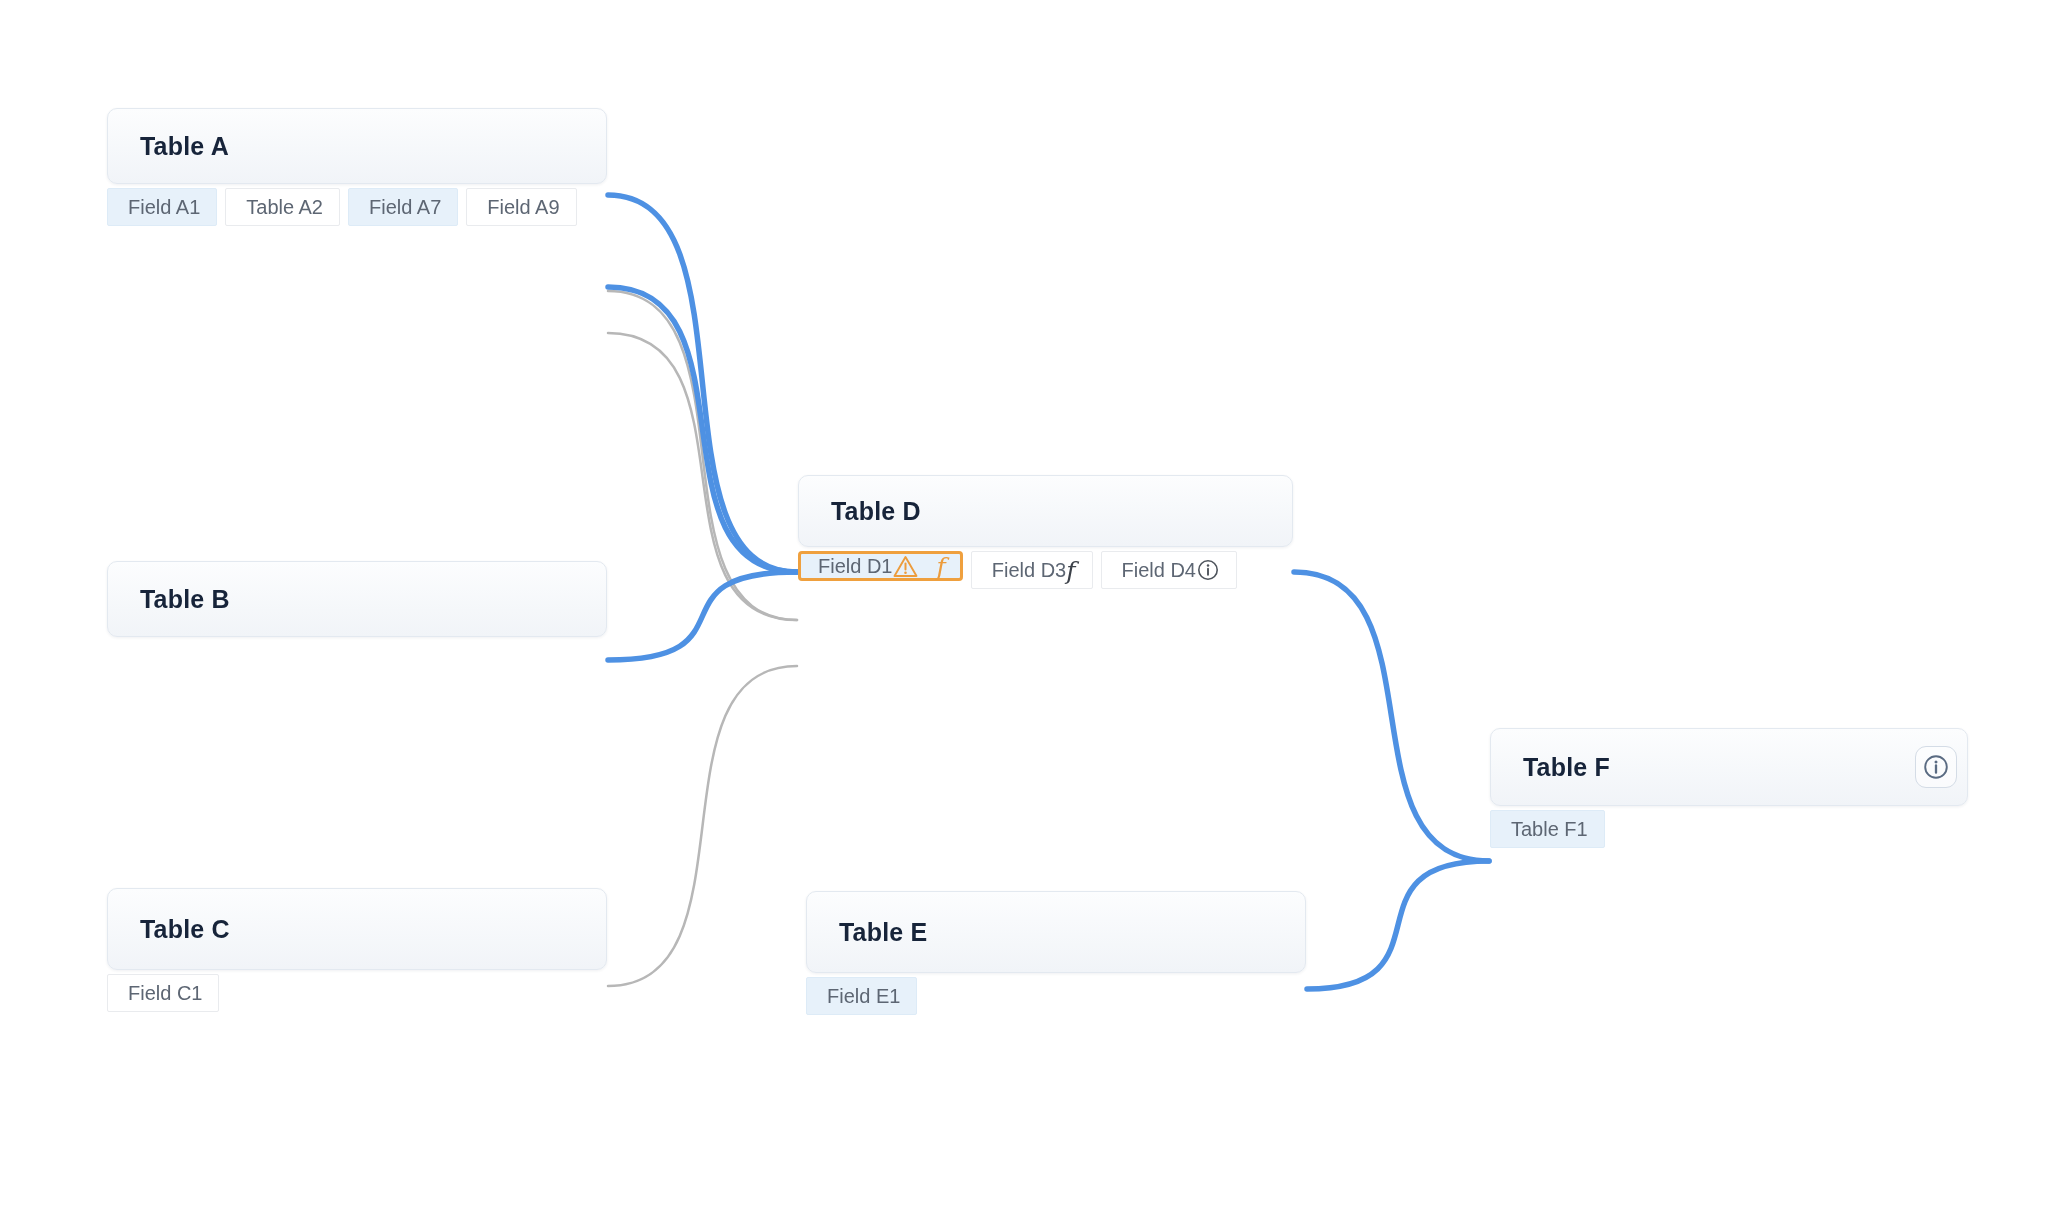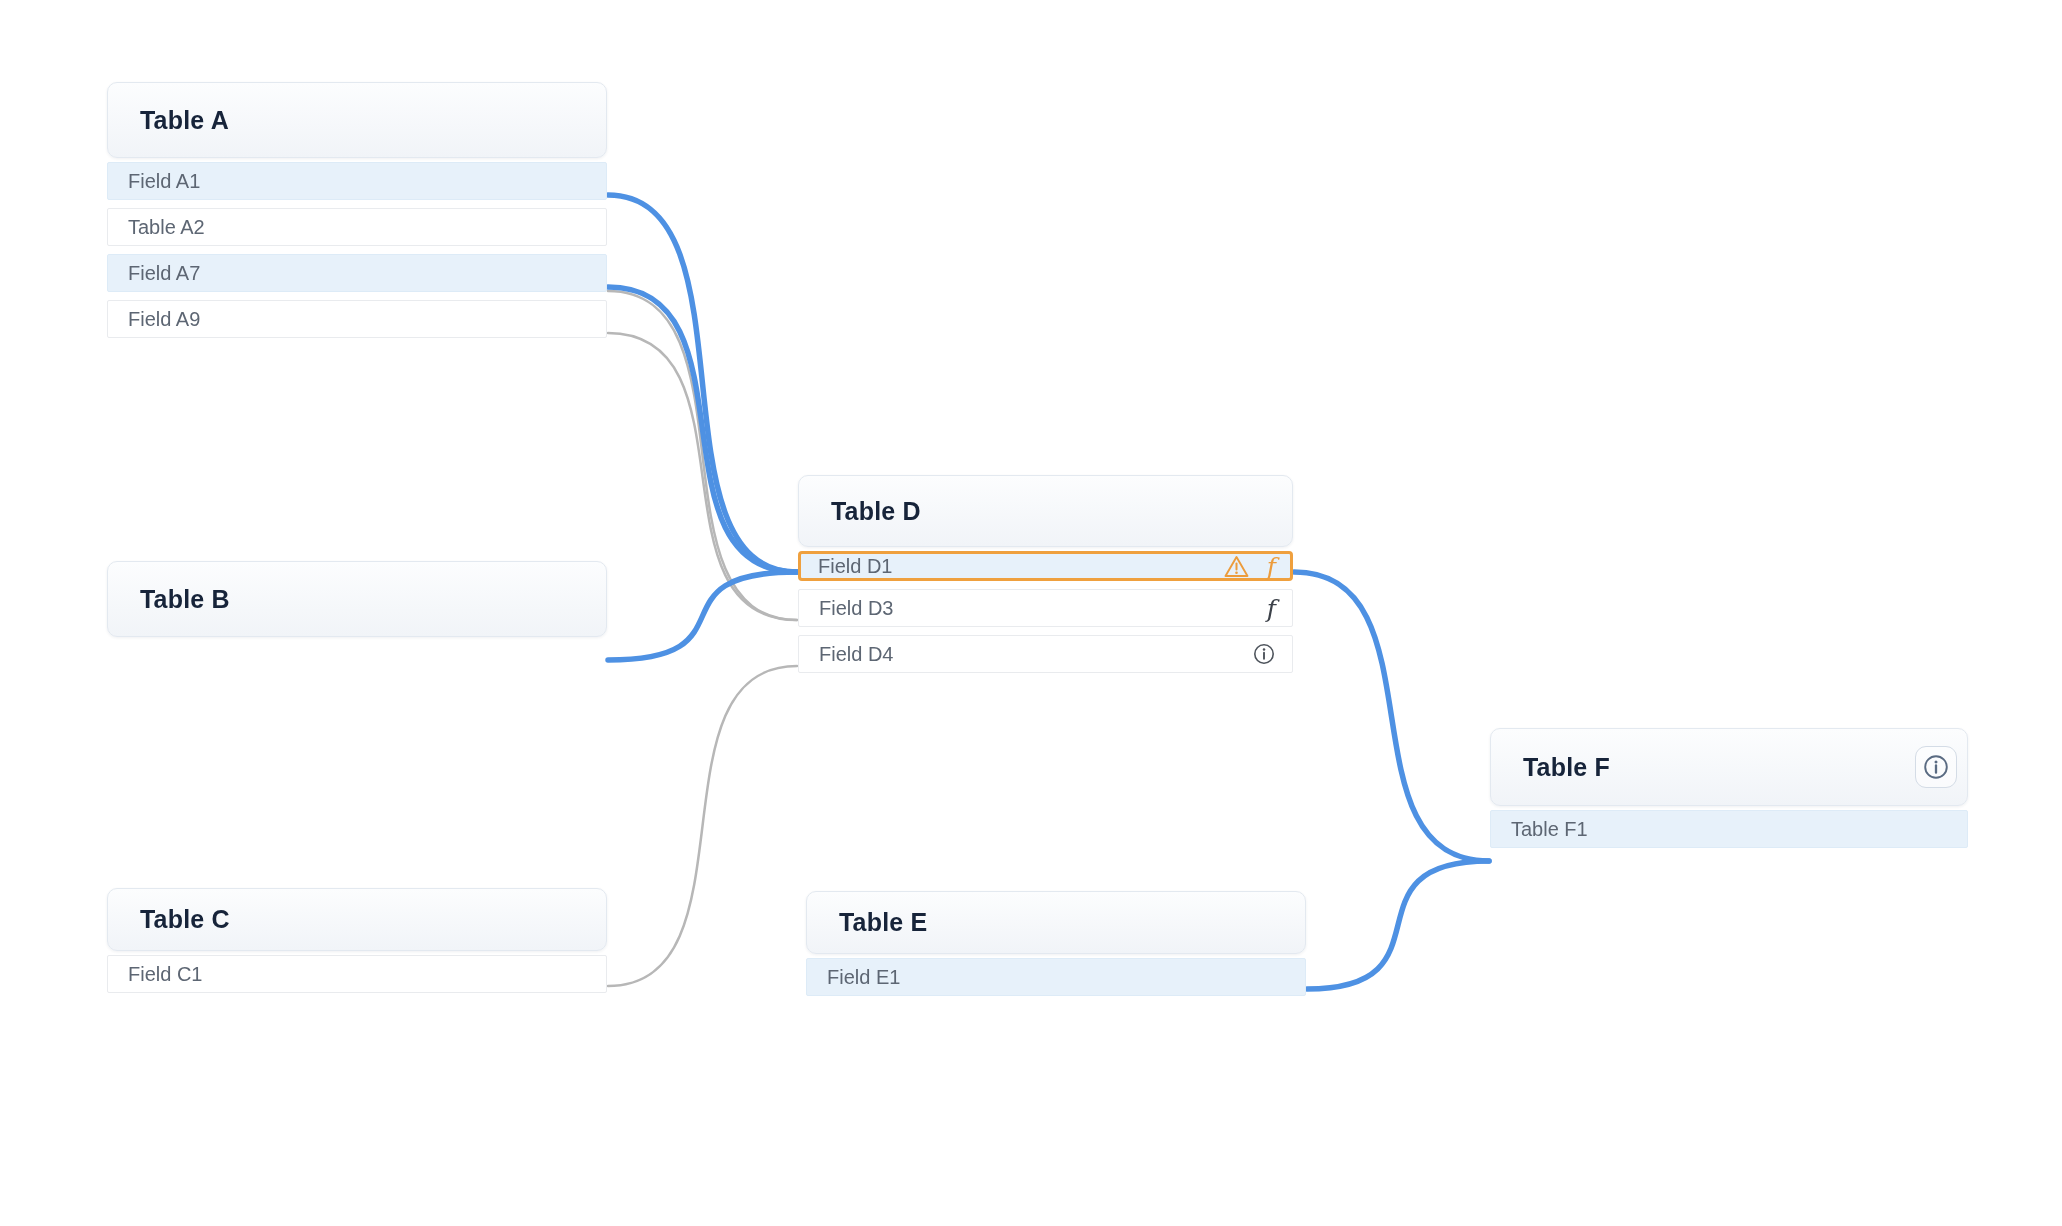--- a/index.html
+++ b/index.html
@@ -13,52 +13,52 @@
     position: relative;
     width: 2062px; height: 1226px;
     background: #ffffff;
   }
   #edges {
     position: absolute;
     left: 0; top: 0;
     width: 2062px; height: 1226px;
   }
   .table-card { position: absolute; box-sizing: border-box; }
-  #table-a { left: 107px; top:  82px; width: 500px; }
+  #table-a { left: 107px; top:  108px; width: 500px; }
   #table-b { left: 107px; top: 561px; width: 500px; }
   #table-c { left: 107px; top: 888px; width: 500px; }
   #table-d { left: 798px; top: 475px; width: 495px; }
   #table-e { left: 806px; top: 891px; width: 500px; }
   #table-f { left: 1490px; top: 728px; width: 478px; }
 
   .thead {
     box-sizing: border-box;
     height: 76px;
     border: 1px solid #e3e9f0;
     border-radius: 10px;
     background: linear-gradient(180deg, #fcfdfe 0%, #f1f4f8 100%);
     box-shadow: 0 1px 3px rgba(25,40,70,0.07);
     display: flex;
     align-items: center;
     justify-content: space-between;
     padding: 0 10px 0 32px;
   }
   #table-d .thead { height: 72px; }
-  #table-c .thead, #table-e .thead { height: 63px; }
+  #table-c .thead, #table-e .thead { height: 82px; }
   #table-f .thead { height: 78px; }
 
   .ttitle {
     font-size: 25px;
     font-weight: 700;
     color: #17243a;
     letter-spacing: 0.2px;
   }
   .tbody {
     display: flex;
-    flex-direction: column;
+    flex-direction: row;
     gap: 8px;
     margin-top: 4px;
   }
   .trow {
     box-sizing: border-box;
     height: 38px;
     background: #ffffff;
     border: 1px solid #e9ebee;
     border-radius: 2px;
     display: flex;

